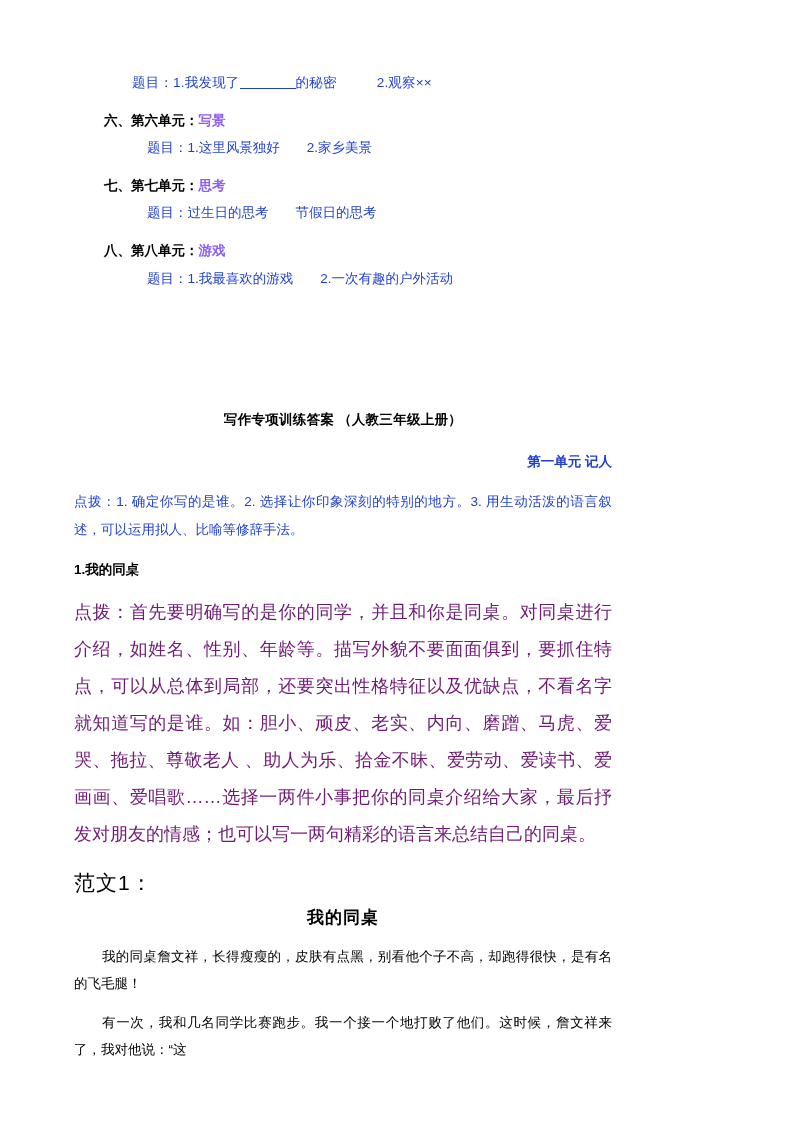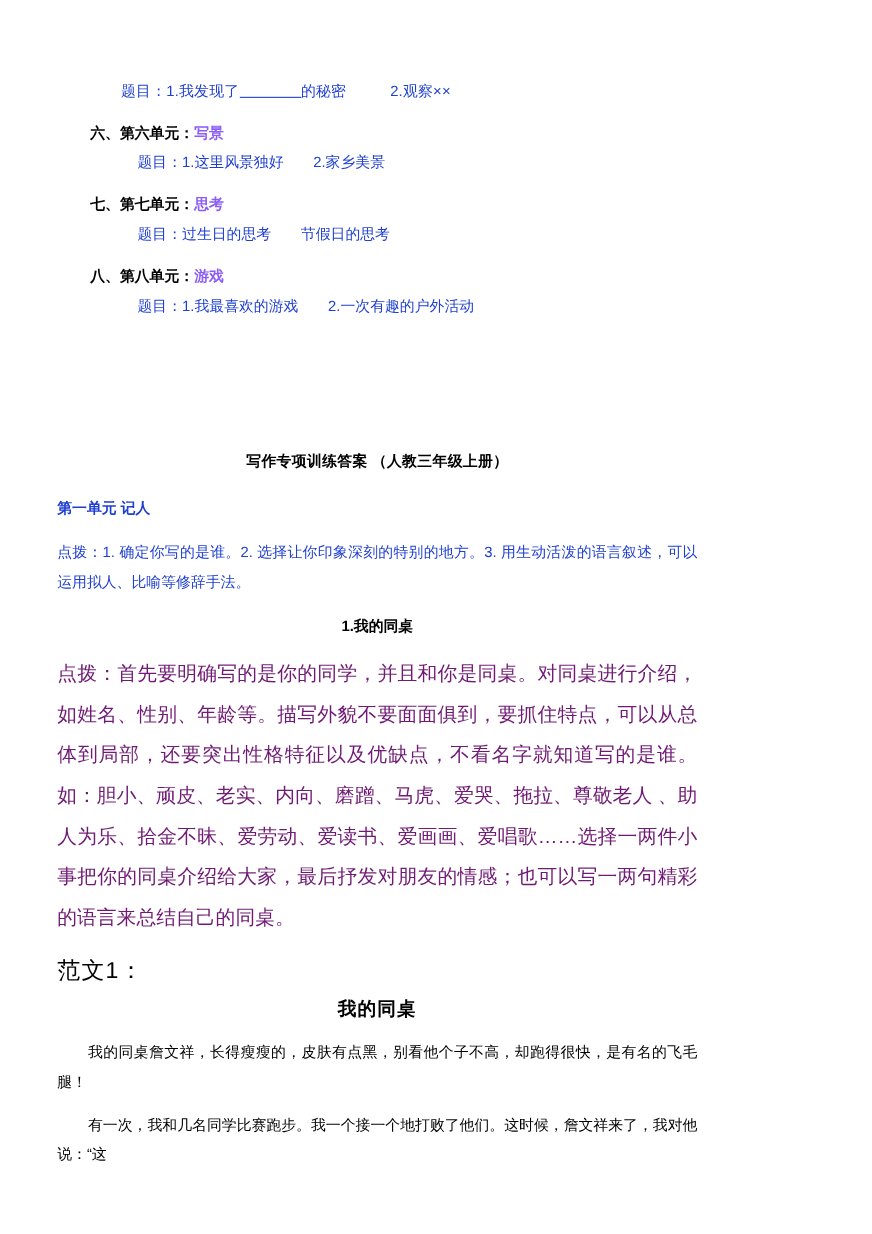--- a/index.html
+++ b/index.html
@@ -13,21 +13,21 @@
     font-family: "Liberation Sans", "DejaVu Sans", sans-serif;
     color: #000000;
     position: relative;
     overflow: hidden;
   }
   .page {
     position: relative;
     width: 686px;
     height: 1122px;
     box-sizing: border-box;
-    padding: 0 52px;
+    padding: 0 74px;
   }
   .top-pad { height: 72px; }
 
   
   .outline { }
   .outline-topic {
     font-size: 13.5px;
     line-height: 1.6;
     color: #1f3fd0;
     margin: 0 0 4px 58px;
@@ -68,34 +68,34 @@
     margin: 0 0 22px 0;
     letter-spacing: 0.3px;
     font-family: Liberation Serif, serif;
   }
   .section-title {
     font-size: 13.5px;
     font-weight: bold;
     color: #1f3fd0;
     margin: 0 0 14px 0;
     line-height: 1.7;
+    text-align: right;
   }
   .tip-blue {
     font-size: 13.5px;
     color: #1f3fd0;
     line-height: 2.05;
     margin: 0 0 16px 0;
     text-align: justify;
   }
   .item-title {
     font-size: 13.5px;
     font-weight: bold;
     margin: 0 0 12px 0;
     line-height: 1.7;
-    text-align: center;
   }
   .tip-black {
     font-size: 18px;
     color: #701a75;
     line-height: 2.05;
     margin: 0 0 10px 0;
     text-align: justify;
   }
   .fanwen-label {
     font-size: 21px;

